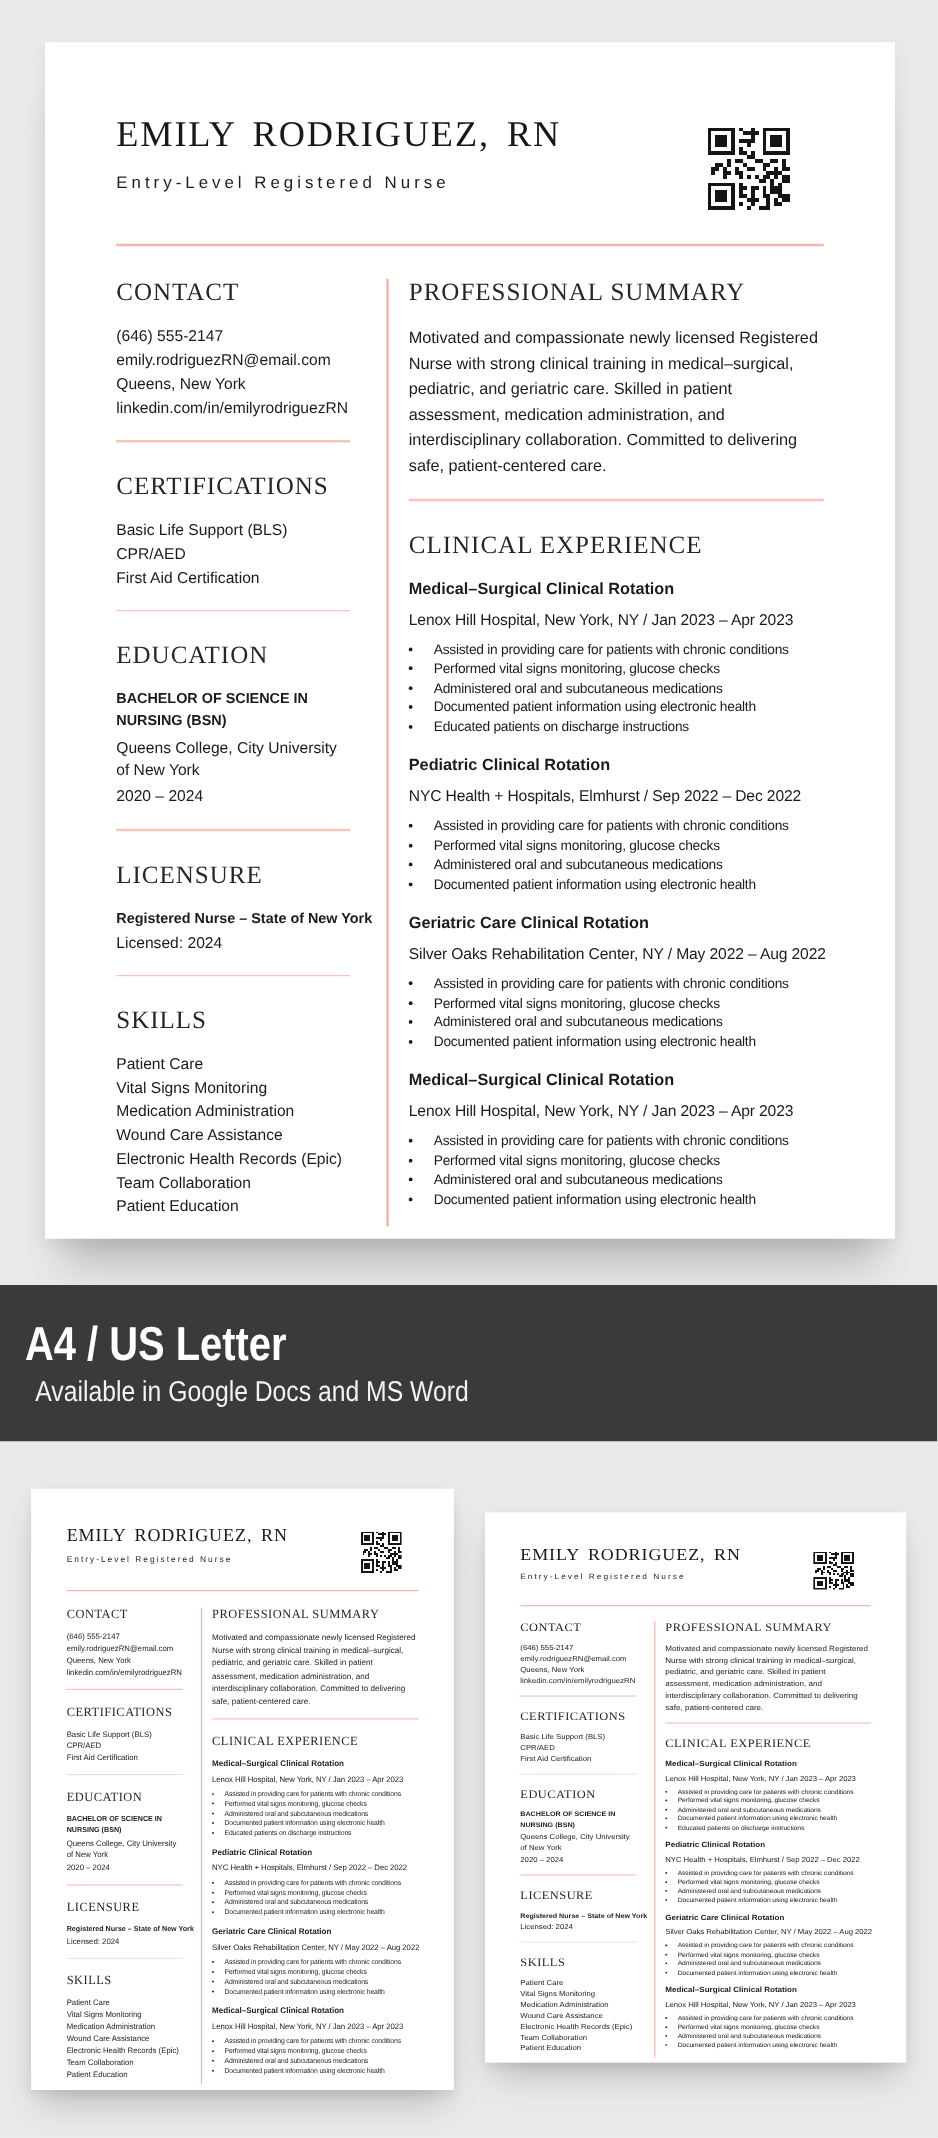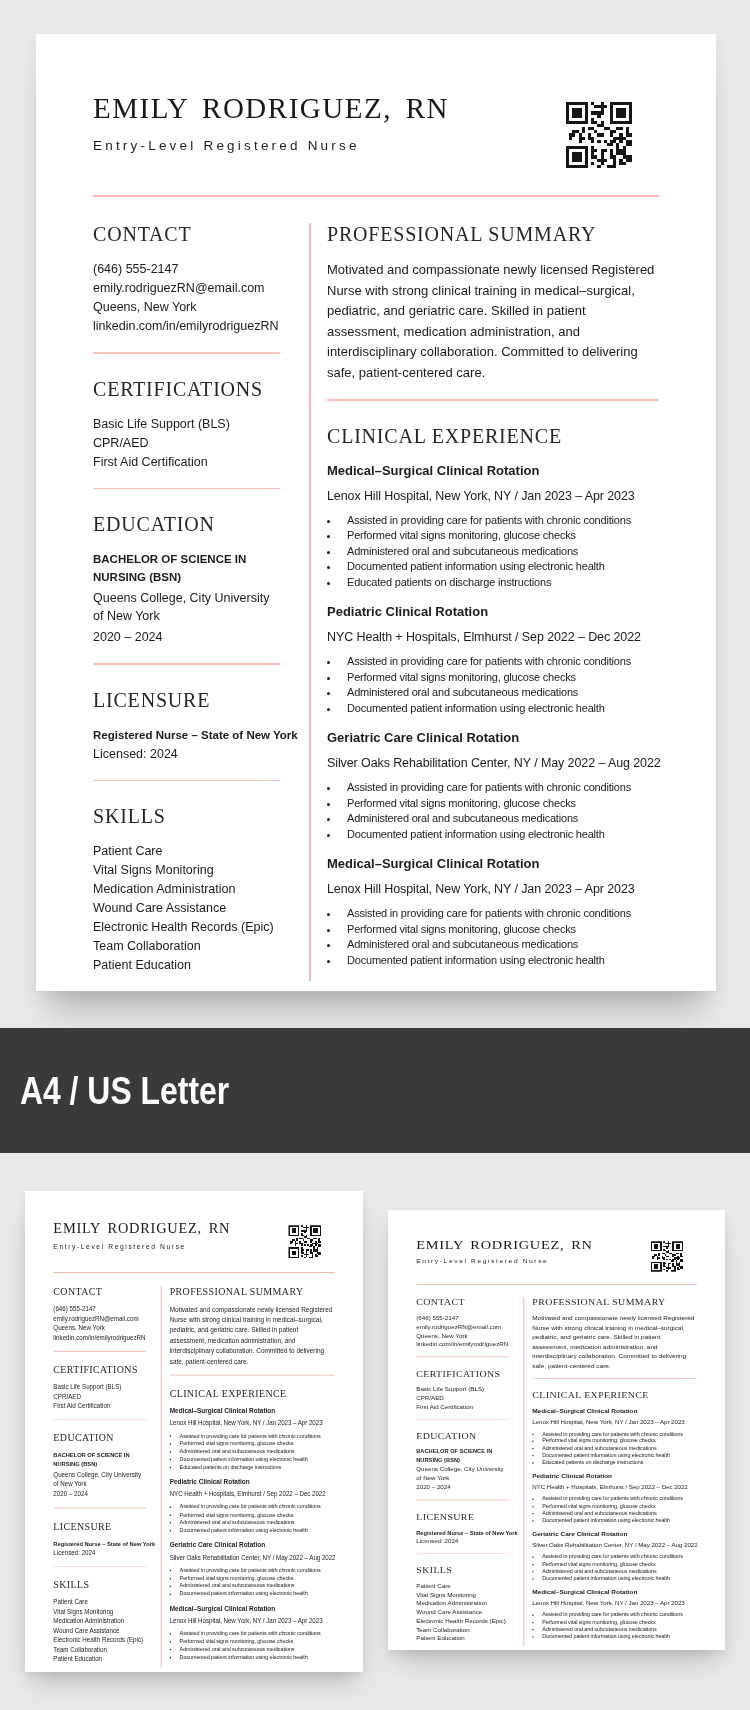--- a/index.html
+++ b/index.html
@@ -294,20 +294,21 @@
             </div>
 
           </div>
         </div>
       </div>
     </div>
   </div>
 
   <div class="banner">
     <div class="banner-title"><span>A4 / US Letter</span></div>
+    <div class="banner-sub"><span>Available in Google Docs and MS Word</span></div>
   </div>
 
   <div class="thumb thumb-a4">
     <div class="thumb-content">
         <div class="resume">
 
       <div class="r-header">
         <div>
           <div class="r-name">EMILY RODRIGUEZ, RN</div>
           <div class="r-subtitle">Entry-Level Registered Nurse</div>

